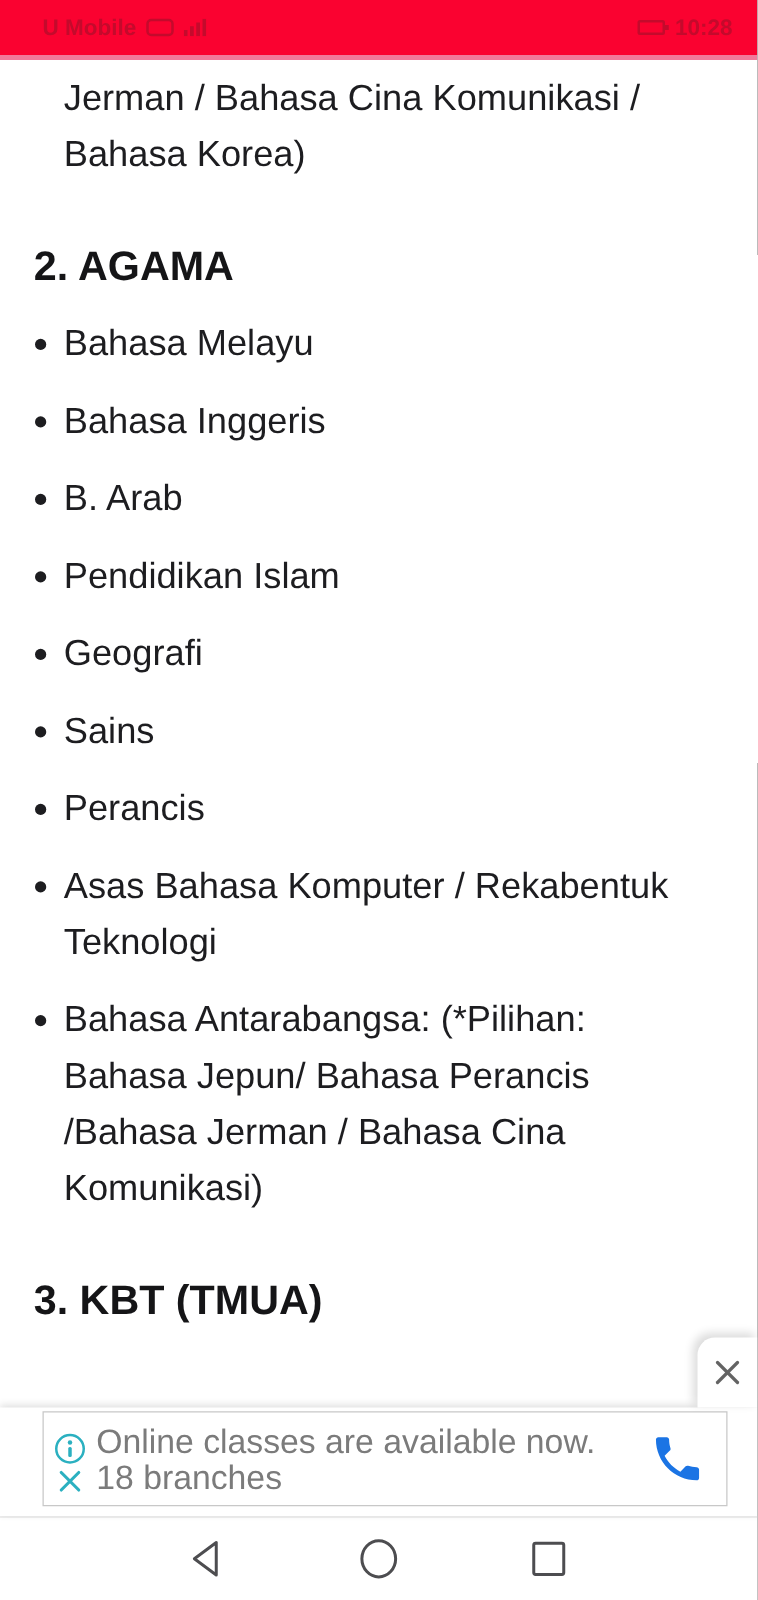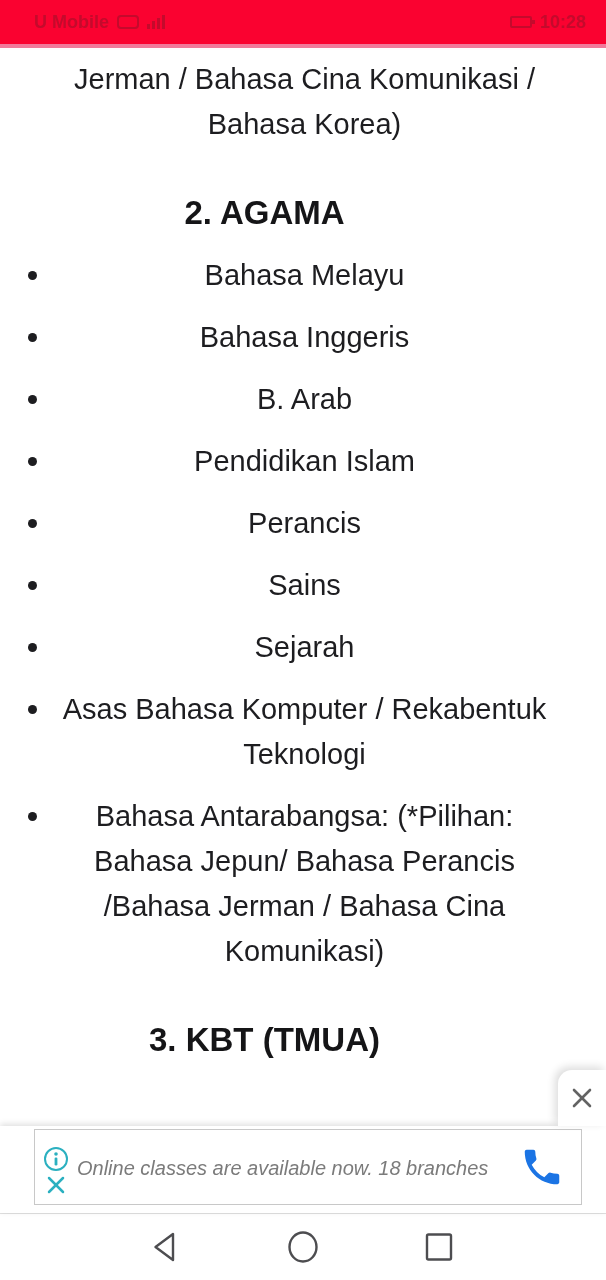--- a/index.html
+++ b/index.html
@@ -17,21 +17,21 @@
     padding:0 20px 0 34px;color:#c40a2c;font-size:18px;font-weight:600;
   }
   .sb-left,.sb-right{display:flex;align-items:center;gap:8px;justify-content:flex-end;}
   .sb-rect{width:22px;height:14px;border:2px solid #c40a2c;border-radius:4px;box-sizing:border-box;}
   .sb-batt{position:relative;width:22px;height:12px;border:2px solid #c40a2c;border-radius:2px;box-sizing:border-box;}
   .sb-batt::after{content:"";position:absolute;right:-5px;top:2px;width:3px;height:4px;background:#c40a2c;}
   .accent-line{position:absolute;top:44px;left:0;width:100%;height:4px;background:#f1799a;}
   
   .content{
     position:absolute;top:48px;left:0;width:550px;box-sizing:border-box;
-    padding:9px 48px 0 27px;color:#1d1d20;font-size:29px;line-height:45px;text-align:center;
+    padding:9px 48px 0 27px;color:#1d1d20;font-size:29px;line-height:45px;
   }
   .content p.cont{margin:0 0 0 24px;width:507px;}
   .content h2{font-size:33px;line-height:40px;font-weight:bold;margin:46px 0 20px 0;color:#151517;}
   .content ul{list-style:none;margin:0;padding:0 0 0 24px;width:507px;}
   .content li{position:relative;margin:0 0 17px 0;}
   .content li::before{
     content:"";position:absolute;left:-23px;top:18px;width:9px;height:9px;
     border-radius:50%;background:#1d1d20;
   }
   
@@ -43,21 +43,21 @@
   
   .bottom-overlay{
     position:absolute;top:1126px;left:0;width:606px;height:87px;background:#fff;
     box-shadow:0 -2px 6px rgba(0,0,0,0.13);z-index:5;
   }
   .banner-card{
     position:absolute;left:34px;top:3px;width:548px;height:76px;box-sizing:border-box;
     border:1px solid #c8c8c8;background:#fff;display:flex;align-items:center;cursor:pointer;
   }
   .banner-icons{width:42px;display:flex;flex-direction:column;align-items:center;gap:3px;padding-top:6px;}
-  .banner-text{flex:1;font-size:20px;line-height:29px;color:#7b7b7b;padding-top:2px;font-style:italic;}
+  .banner-text{flex:1;font-size:27px;line-height:29px;color:#7b7b7b;padding-top:2px;}
   .phone-btn{width:78px;display:flex;justify-content:center;align-items:center;cursor:pointer;}
   
   .nav-bar{
     position:absolute;bottom:0;left:0;width:606px;height:67px;background:#fff;
     border-top:1px solid #e0e0e0;box-sizing:border-box;
     display:flex;align-items:center;justify-content:center;gap:100px;
   }
   .nav-btn{width:36px;height:36px;display:flex;align-items:center;justify-content:center;cursor:pointer;}
 </style>
 </head>
@@ -86,23 +86,23 @@
   <main class="content">
     <p class="cont">Jerman / Bahasa Cina Komunikasi / Bahasa Korea)</p>
 
     <h2>2. AGAMA</h2>
 
     <ul>
       <li>Bahasa Melayu</li>
       <li>Bahasa Inggeris</li>
       <li>B. Arab</li>
       <li>Pendidikan Islam</li>
+      <li>Geografi</li>
+      <li>Sains</li>
       <li>Perancis</li>
-      <li>Sains</li>
-      <li>Sejarah</li>
       <li>Asas Bahasa Komputer / Rekabentuk Teknologi</li>
       <li>Bahasa Antarabangsa: (*Pilihan: Bahasa Jepun/ Bahasa Perancis /Bahasa Jerman / Bahasa Cina Komunikasi)</li>
     </ul>
 
     <h2>3. KBT (TMUA)</h2>
   </main>
 
   <div class="overlay-close">
     <svg width="30" height="30" viewBox="0 0 30 30">
       <line x1="7" y1="7" x2="23" y2="23" stroke="#636363" stroke-width="2.6" stroke-linecap="round"></line>

